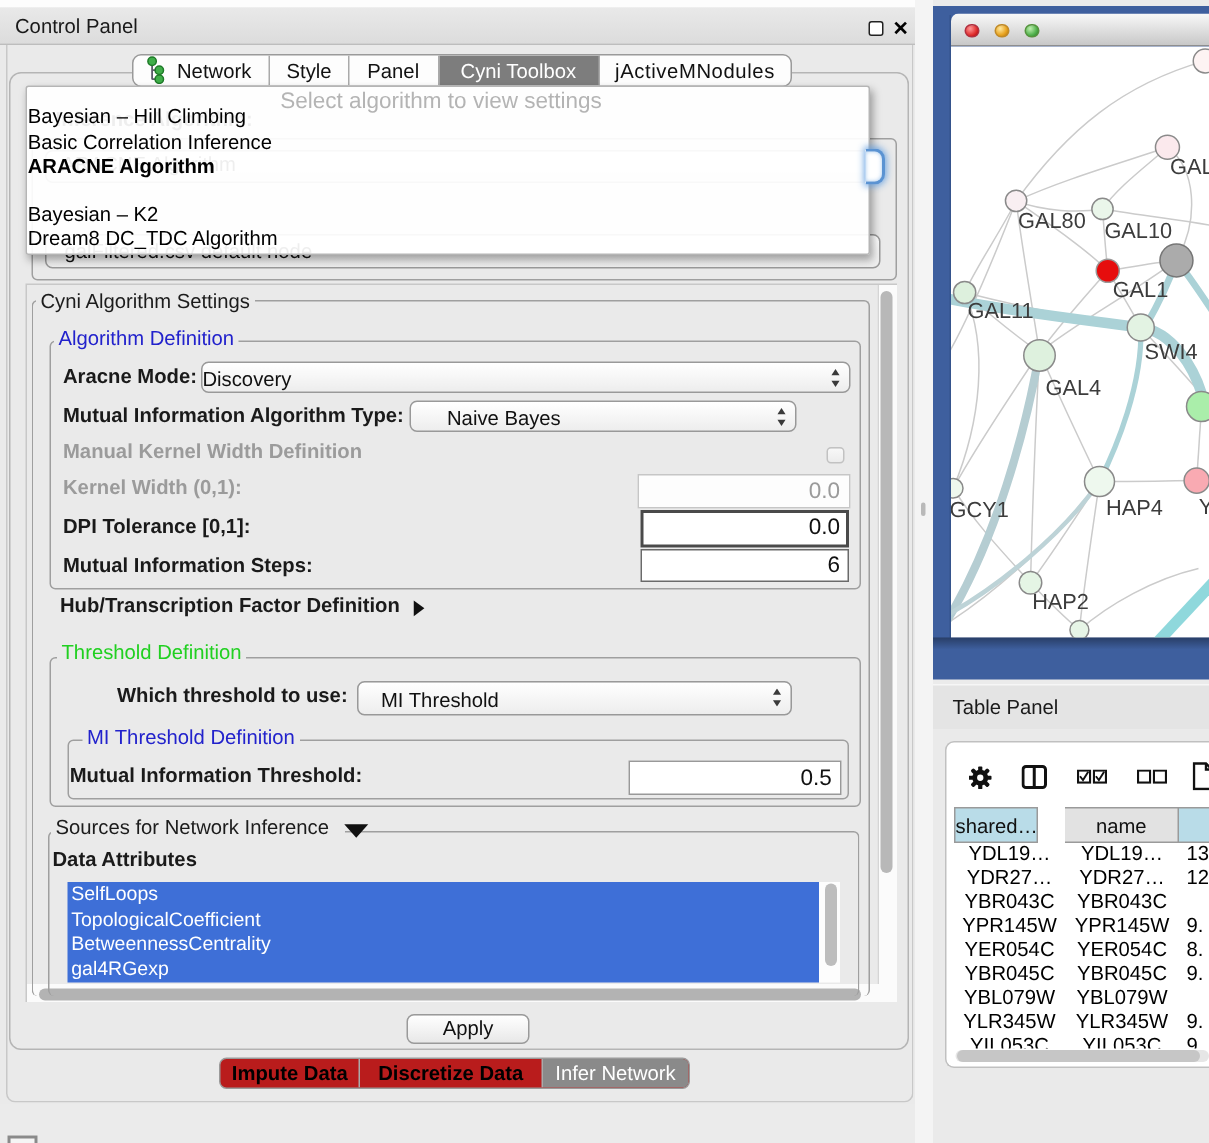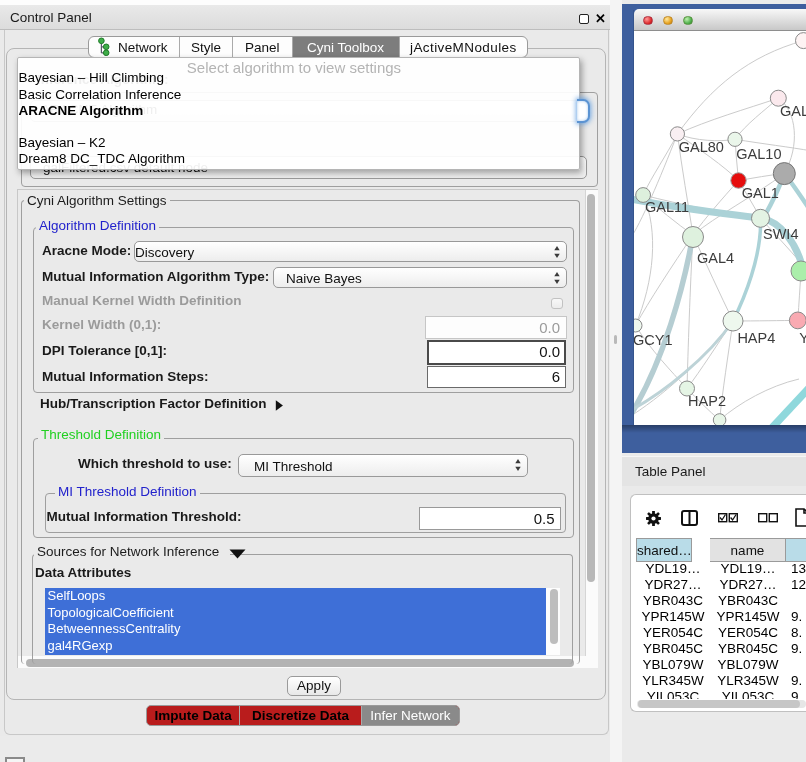--- a/index.html
+++ b/index.html
@@ -69,23 +69,23 @@
 
 
 #grp-src { left:32px; top:554px; width:541px; height:110px; border-bottom:none; }
 #t-src { left:34px; top:544px; color:#1c1c1c; }
 
 #datalist { left:44.5px; top:588px; width:501.5px; height:67px; background:#3e6fd7; }
 #datalist div { font-size:13px; color:#fff; padding-left:3px; height:16.7px; line-height:15.5px; }
 #list-sb { left:550px; top:589px; width:8px; height:55px; background:#bdbdbd; border-radius:4px; }
 
 
-#apply { left:271px; top:676px; width:54px; height:20px;
+#apply { left:271px; top:676px; width:82px; height:20px;
   background:linear-gradient(#fff,#e8e8e8); border:1px solid #9a9a9a; border-radius:5px;
-  font-size:13.5px; color:#111; text-align:center; line-height:18px;margin-left:16px; }
+  font-size:13.5px; color:#111; text-align:center; line-height:18px; }
 #btabs { left:146px; top:705px; width:314px; height:21px; background:#b91c1c;
   border:1px solid #9a9a9a; border-radius:5px; display:flex; font-size:13.5px; font-weight:bold;
   overflow:hidden; }
 #btabs .tab { display:flex; align-items:center; justify-content:center; height:100%;
   border-right:1px solid #aaa; }
 #btabs .sel { background:#8a8a8a; color:#fff; font-weight:normal; border-right:none; }
 
 #minibox { left:5px; top:757px; width:20px; height:10px; border:2px solid #8a8a8a; background:#f5f5f5; }
 
 
@@ -171,21 +171,21 @@
   <div class="gtitle" id="t-algdef">Algorithm Definition</div>
 
   <div class="lbl" style="left:42px; top:243.3px;">Aracne Mode:</div>
   <div class="abs combo" style="left:134px; top:240.5px; width:433px; height:21.5px; line-height:21.5px; ">Discovery
     <svg class="updown" viewBox="0 0 6 12">
         <path d="M3 0 L5.7 4.2 H0.3 Z" fill="#3a3a3a"></path>
         <path d="M3 12 L5.7 7.8 H0.3 Z" fill="#3a3a3a"></path>
       </svg>
   </div>
   <div class="lbl" style="left:42px; top:268.7px;">Mutual Information Algorithm Type:</div>
-  <div class="abs combo" style="left:273px; top:266.5px; width:294px; height:21px; line-height:21px; padding-left:12px;">Naive Bayes
+  <div class="abs combo" style="left:273px; top:266.5px; width:258px; height:21px; line-height:21px; padding-left:24px;">Naive Bayes
     <svg class="updown" viewBox="0 0 6 12">
         <path d="M3 0 L5.7 4.2 H0.3 Z" fill="#3a3a3a"></path>
         <path d="M3 12 L5.7 7.8 H0.3 Z" fill="#3a3a3a"></path>
       </svg>
   </div>
   <div class="lbl lbl-dis" style="left:42px; top:293.2px;">Manual Kernel Width Definition</div>
   <div class="abs" style="left:551px; top:298px; width:12px; height:11px; border:1px solid #c2c2c2; border-radius:3px; background:linear-gradient(#f8f8f8,#ececec);"></div>
   <div class="lbl lbl-dis" style="left:42px; top:316.7px;">Kernel Width (0,1):</div>
   <div class="field" style="left:424.5px; top:315.5px; width:142.5px; height:23px; line-height:21px; color:#9b9b9b; background:#fdfdfd; border-color:#c6c6c6; padding-right:6px;">0.0</div>
   <div class="lbl" style="left:42px; top:342.7px;">DPI Tolerance [0,1]:</div>

